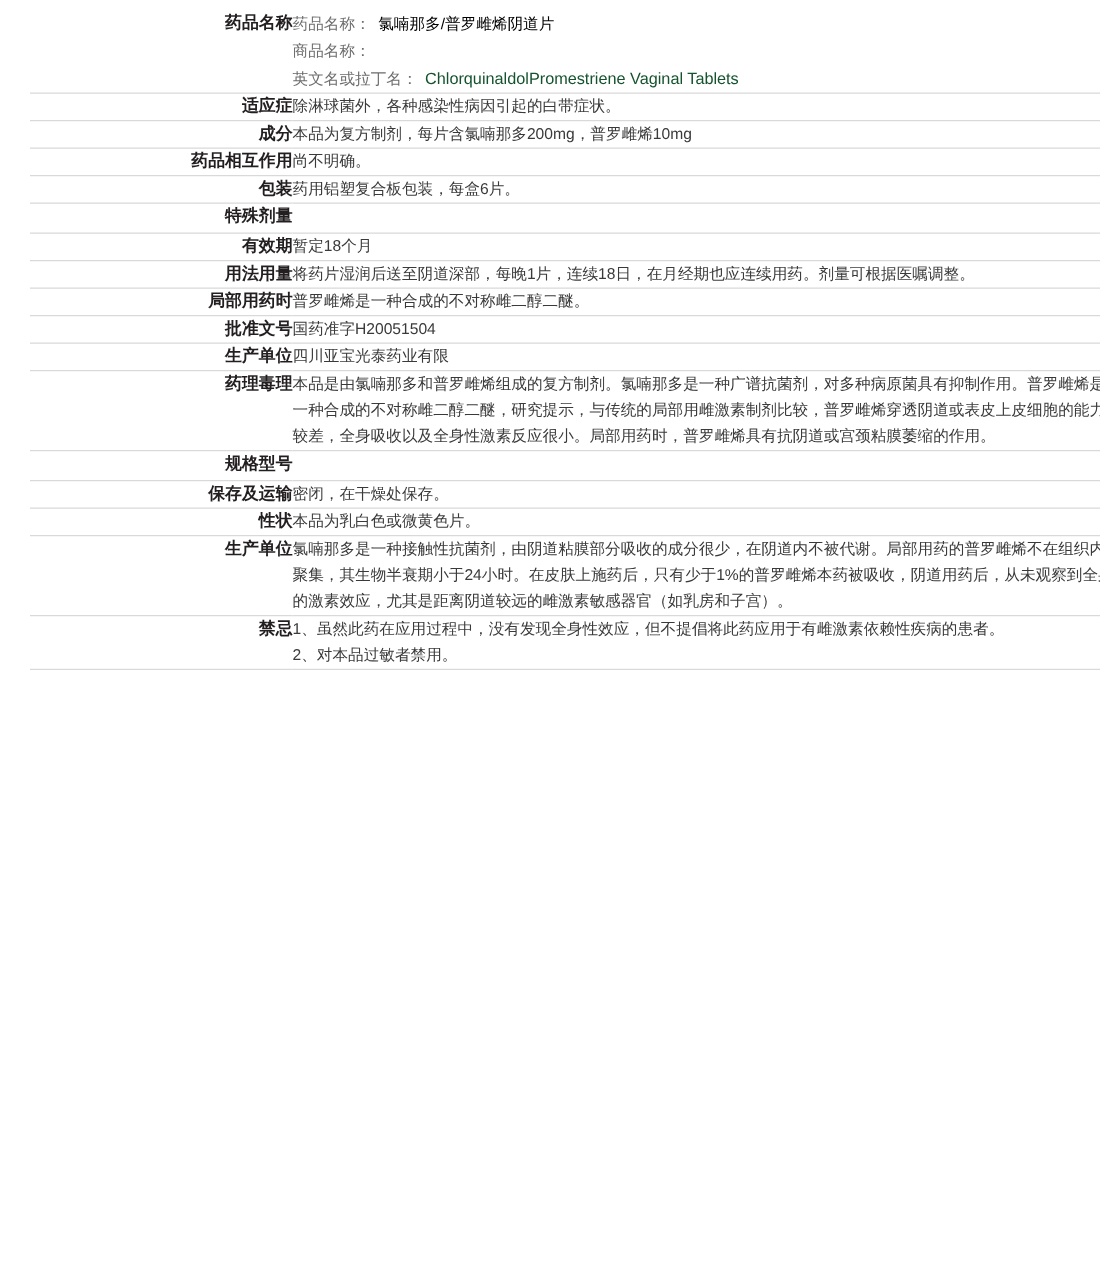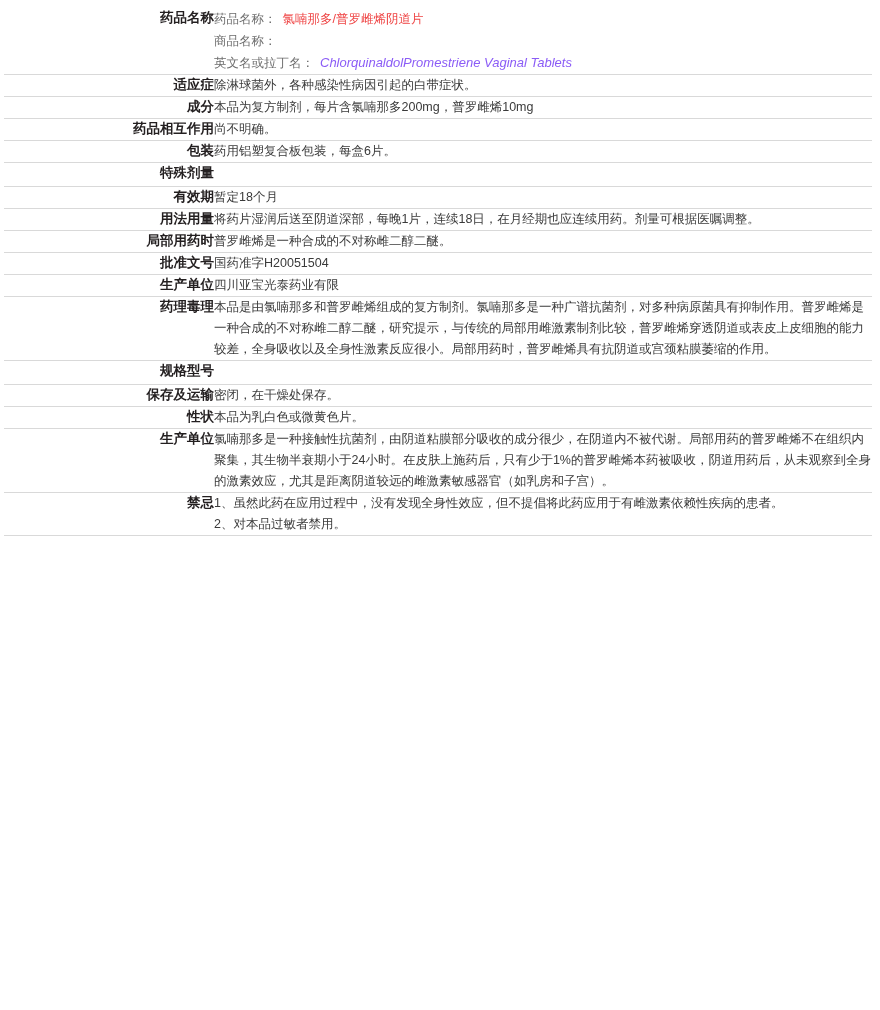--- a/index.html
+++ b/index.html
@@ -10,21 +10,21 @@
   body {
     width: 880px;
     height: 1010px;
     font-family: "Liberation Sans", "DejaVu Sans", sans-serif;
     color: #231f20;
     -webkit-font-smoothing: antialiased;
   }
   .page {
     width: 880px;
     box-sizing: border-box;
-    padding: 8px 6px 0 4px;
+    padding: 8px 6px 0 24px;
   }
   table.drug-table {
     width: 868px;
     border-collapse: collapse;
     table-layout: fixed;
   }
   table.drug-table td {
     vertical-align: top;
     padding: 0;
     border-bottom: 1px solid #d9d9d9;
@@ -51,27 +51,26 @@
     line-height: 22px;
     color: #6d6d6d;
   }
   .name-row {
     white-space: nowrap;
   }
   .name-row .k {
     color: #6d6d6d;
   }
   .name-row .v {
-    color: #ef4444;
+    color: #000000;
     padding-left: 6px;
   }
   .name-row.latin .v {
-    color: #8b5cf6;
+    color: #14532d;
     font-size: 13px;
-    font-style: italic;
   }
   .empty-row td {
     height: 24px;
   }
   .tall-line {
     line-height: 21px;
     margin-top: 34px;
   }
   .bottom-spacer {
     height: 60px;

